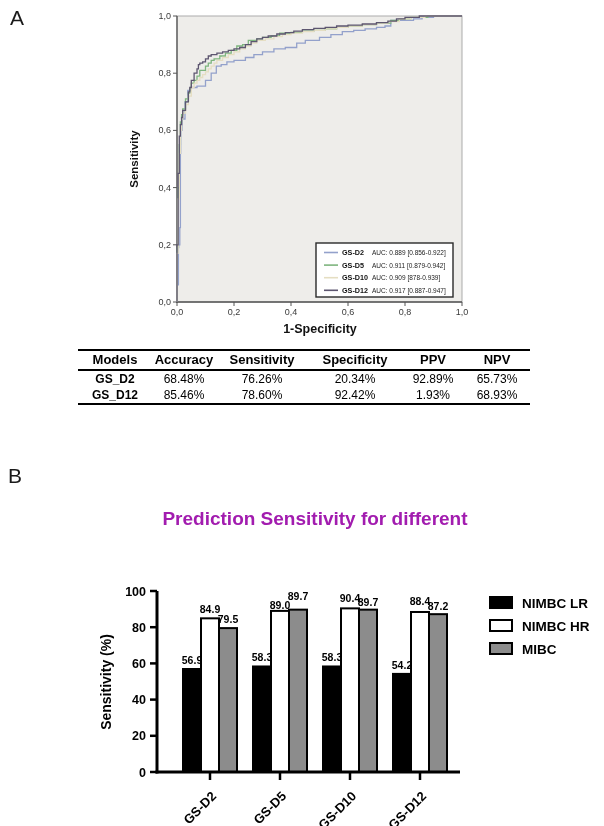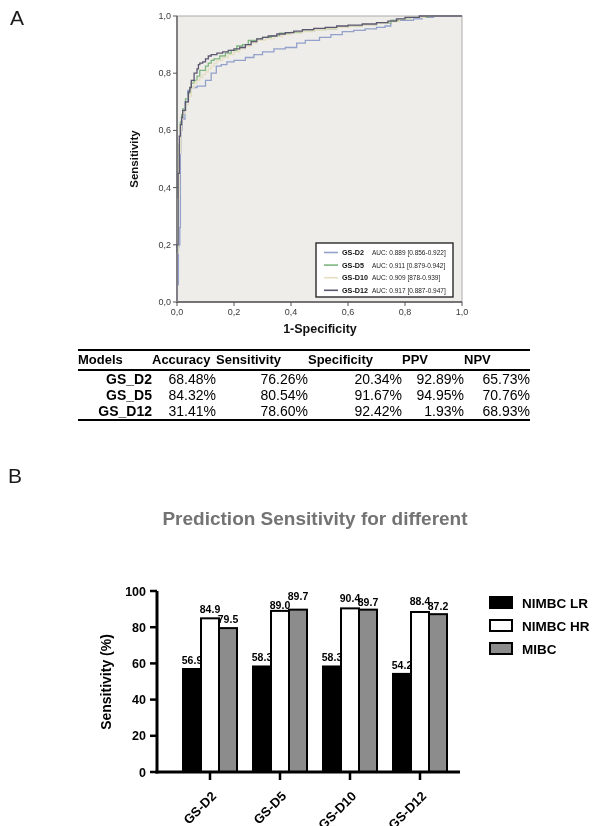--- a/index.html
+++ b/index.html
@@ -12,27 +12,27 @@
   
   .roc-tick-label{font:9px "Liberation Sans",sans-serif;fill:#3a3a3a;}
   .roc-ylabel{font:bold 11.5px "Liberation Sans",sans-serif;fill:#111;}
   .roc-xlabel{font:bold 12.5px "Liberation Sans",sans-serif;fill:#111;}
   .roc-leg-name{font:bold 7.2px "Liberation Sans",sans-serif;fill:#111;}
   .roc-leg-auc{font:6.5px "Liberation Sans",sans-serif;fill:#222;}
 
   
   #metricsTable{position:absolute;left:78px;top:349px;width:452px;border-collapse:collapse;
     table-layout:fixed;border-top:2.4px solid #000;border-bottom:2.4px solid #000;color:#000;}
-  #metricsTable th{border-bottom:2.4px solid #000;font-weight:bold;font-size:13px;padding:1px 0 2px;text-align:left;}
-  #metricsTable td{text-align:right;font-size:14px;padding:0;height:16px;}
+  #metricsTable th{border-bottom:2.4px solid #000;font-weight:bold;font-size:13px;padding:1px 0 2px;text-align:center;}
+  #metricsTable td{text-align:center;font-size:12px;padding:0;height:16px;}
   #metricsTable td.model{font-weight:bold;}
 
   
   .bar-title{position:absolute;left:120px;top:505px;width:390px;text-align:center;
-    font-weight:bold;font-size:19px;line-height:27px;color:#737373;}
+    font-weight:bold;font-size:19px;line-height:27px;color:#a21caf;}
 
   
   .bar-tick-label{font:bold 12.5px "Liberation Sans",sans-serif;fill:#000;}
   .bar-ylabel{font:bold 14px "Liberation Sans",sans-serif;fill:#000;}
   .bar-val{font:bold 10.5px "Liberation Sans",sans-serif;fill:#000;}
   .bar-cat{font:bold 13px "Liberation Sans",sans-serif;fill:#000;}
   .bar-leg{font:bold 13.5px "Liberation Sans",sans-serif;fill:#000;}
 </style>
 </head>
 <body>
@@ -118,30 +118,22 @@
       <tbody>
         <tr>
           <td class="model">GS_D2</td>
           <td>68.48%</td>
           <td>76.26%</td>
           <td>20.34%</td>
           <td>92.89%</td>
           <td>65.73%</td>
         </tr>
         <tr>
-          <td class="model">GS_D5</td>
-          <td>84.32%</td>
-          <td>80.54%</td>
-          <td>91.67%</td>
-          <td>94.95%</td>
-          <td>70.76%</td>
-        </tr>
-        <tr>
           <td class="model">GS_D12</td>
-          <td>31.41%</td>
+          <td>85.46%</td>
           <td>78.60%</td>
           <td>92.42%</td>
           <td>1.93%</td>
           <td>68.93%</td>
         </tr>
       </tbody>
     </table>
 
   <div class="panel-label" id="labelB">B</div>
 

